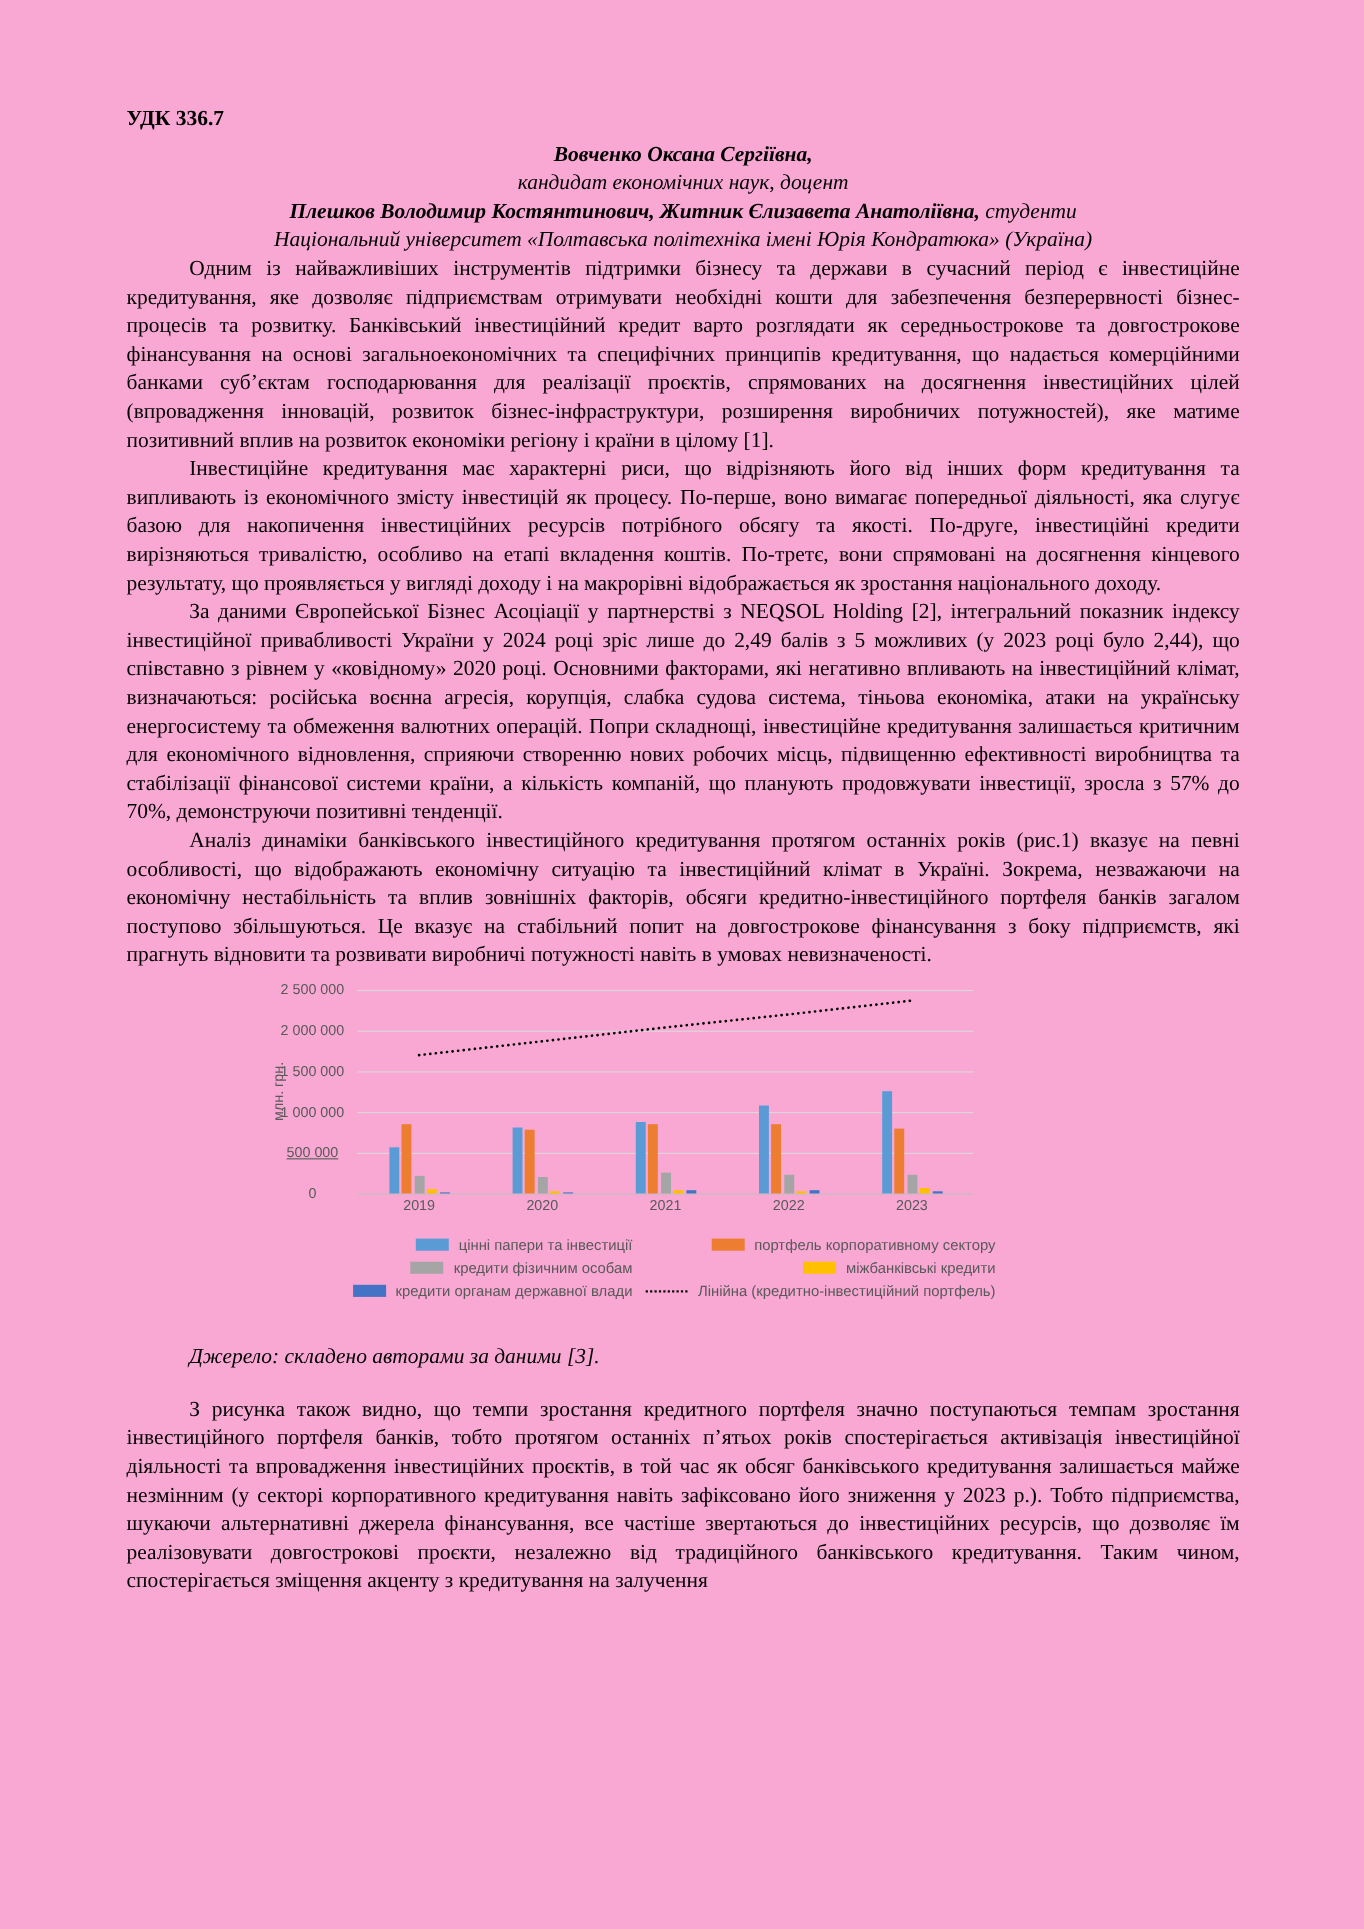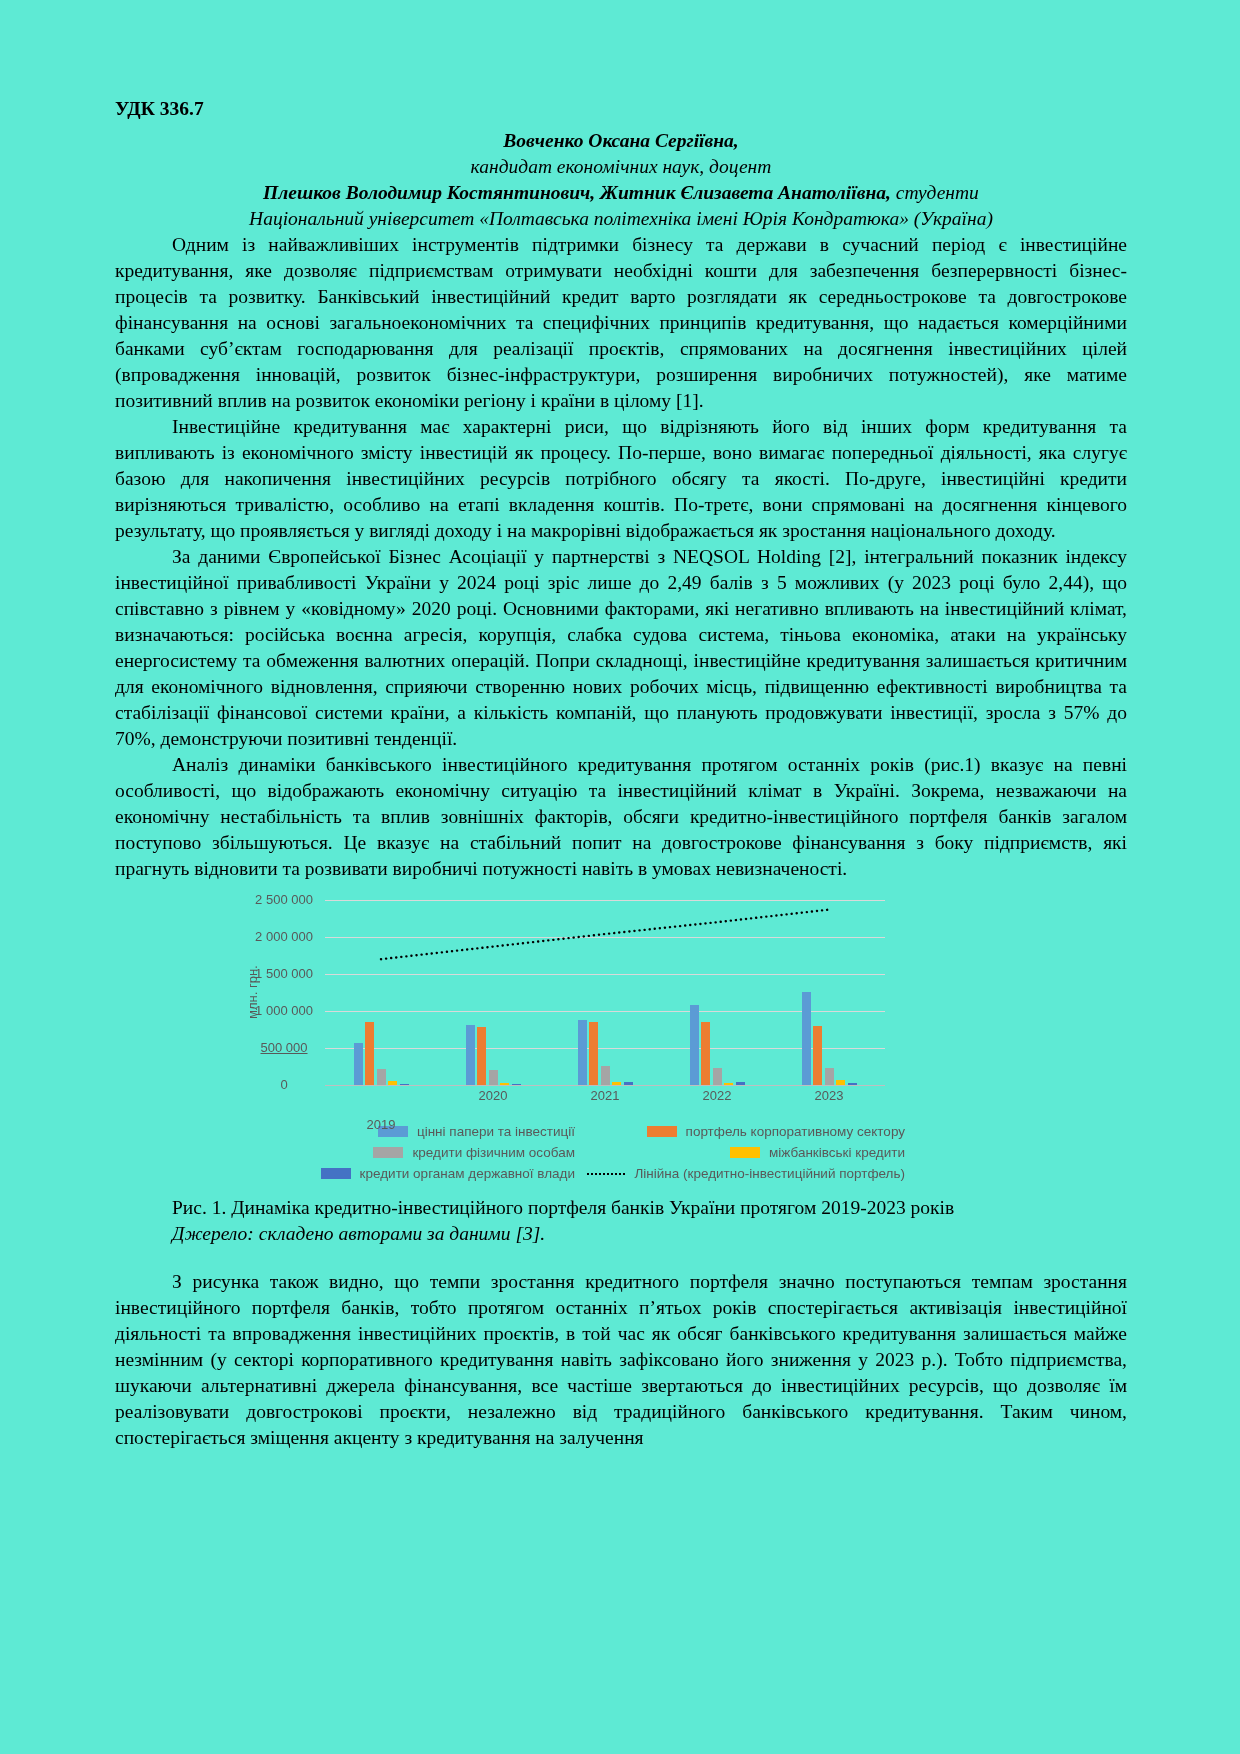--- a/index.html
+++ b/index.html
@@ -2,21 +2,21 @@
 <html lang="uk"><head>
 <meta charset="utf-8">
 <style>
   * { margin:0; padding:0; box-sizing:border-box; }
   html, body { background:#ffffff; }
   .page {
     position:relative;
     width:1240px;
     height:1754px;
     margin:0 auto;
-    background:#5eead4;
+    background:#f9a8d4;
     color:#000000;
     font-family:"Liberation Serif", serif;
     padding:96px 113px 0 115px;
     overflow:hidden;
   }
   .udc { font-weight:bold; font-size:19.5px; line-height:26px; margin-bottom:6px; }
   .authors { text-align:center; font-size:19.5px; line-height:26px; }
   .bi { font-weight:bold; font-style:italic; }
   .it { font-style:italic; }
   .title {
@@ -133,21 +133,21 @@
           <div class="bar" style="left: 387.5px; width: 9px; height: 17.02px; background: rgb(165, 165, 165);"></div>
           <div class="bar" style="left: 399px; width: 9px; height: 1.85px; background: rgb(255, 192, 0);"></div>
           <div class="bar" style="left: 410.5px; width: 9px; height: 3.33px; background: rgb(68, 114, 196);"></div>
           <div class="bar" style="left: 476.5px; width: 9px; height: 92.87px; background: rgb(91, 155, 213);"></div>
           <div class="bar" style="left: 488px; width: 9px; height: 59.2px; background: rgb(237, 125, 49);"></div>
           <div class="bar" style="left: 499.5px; width: 9px; height: 17.39px; background: rgb(165, 165, 165);"></div>
           <div class="bar" style="left: 511px; width: 9px; height: 4.81px; background: rgb(255, 192, 0);"></div>
           <div class="bar" style="left: 522.5px; width: 9px; height: 2.22px; background: rgb(68, 114, 196);"></div>
         </div>
       <div class="xticks">
-          <div class="xtick" style="left: 0px; width: 112px; margin-top: 29px;">2019</div>
+          <div class="xtick" style="left: 0px; width: 112px;">2019</div>
           <div class="xtick" style="left: 112px; width: 112px;">2020</div>
           <div class="xtick" style="left: 224px; width: 112px;">2021</div>
           <div class="xtick" style="left: 336px; width: 112px;">2022</div>
           <div class="xtick" style="left: 448px; width: 112px;">2023</div>
         </div>
     </div>
     <div class="legend">
         <div class="legend-item">
           <span class="legend-swatch" style="background: rgb(91, 155, 213);"></span>
           <span class="legend-label">цінні папери та інвестиції</span>
@@ -168,17 +168,17 @@
           <span class="legend-swatch" style="background: rgb(68, 114, 196);"></span>
           <span class="legend-label">кредити органам державної влади</span>
         </div>
         <div class="legend-item">
           <span class="legend-line"></span>
           <span class="legend-label">Лінійна (кредитно-інвестиційний портфель)</span>
         </div>
       </div>
   </figure>
 
-  <p class="caption"><span>Рис. 1. Динаміка кредитно-інвестиційного портфеля банків України протягом 2019-2023 років</span><br><span class="it">Джерело: складено авторами за даними [3].</span></p>
+  <p class="caption"><br><span class="it">Джерело: складено авторами за даними [3].</span></p>
 
   <p class="para after-fig">З рисунка також видно, що темпи зростання кредитного портфеля значно поступаються темпам зростання інвестиційного портфеля банків, тобто протягом останніх п’ятьох років спостерігається активізація інвестиційної діяльності та впровадження інвестиційних проєктів, в той час як обсяг банківського кредитування залишається майже незмінним (у секторі корпоративного кредитування навіть зафіксовано його зниження у 2023 р.). Тобто підприємства, шукаючи альтернативні джерела фінансування, все частіше звертаються до інвестиційних ресурсів, що дозволяє їм реалізовувати довгострокові проєкти, незалежно від традиційного банківського кредитування. Таким чином, спостерігається зміщення акценту з кредитування на залучення</p>
 
 </div>
 
 </body></html>

